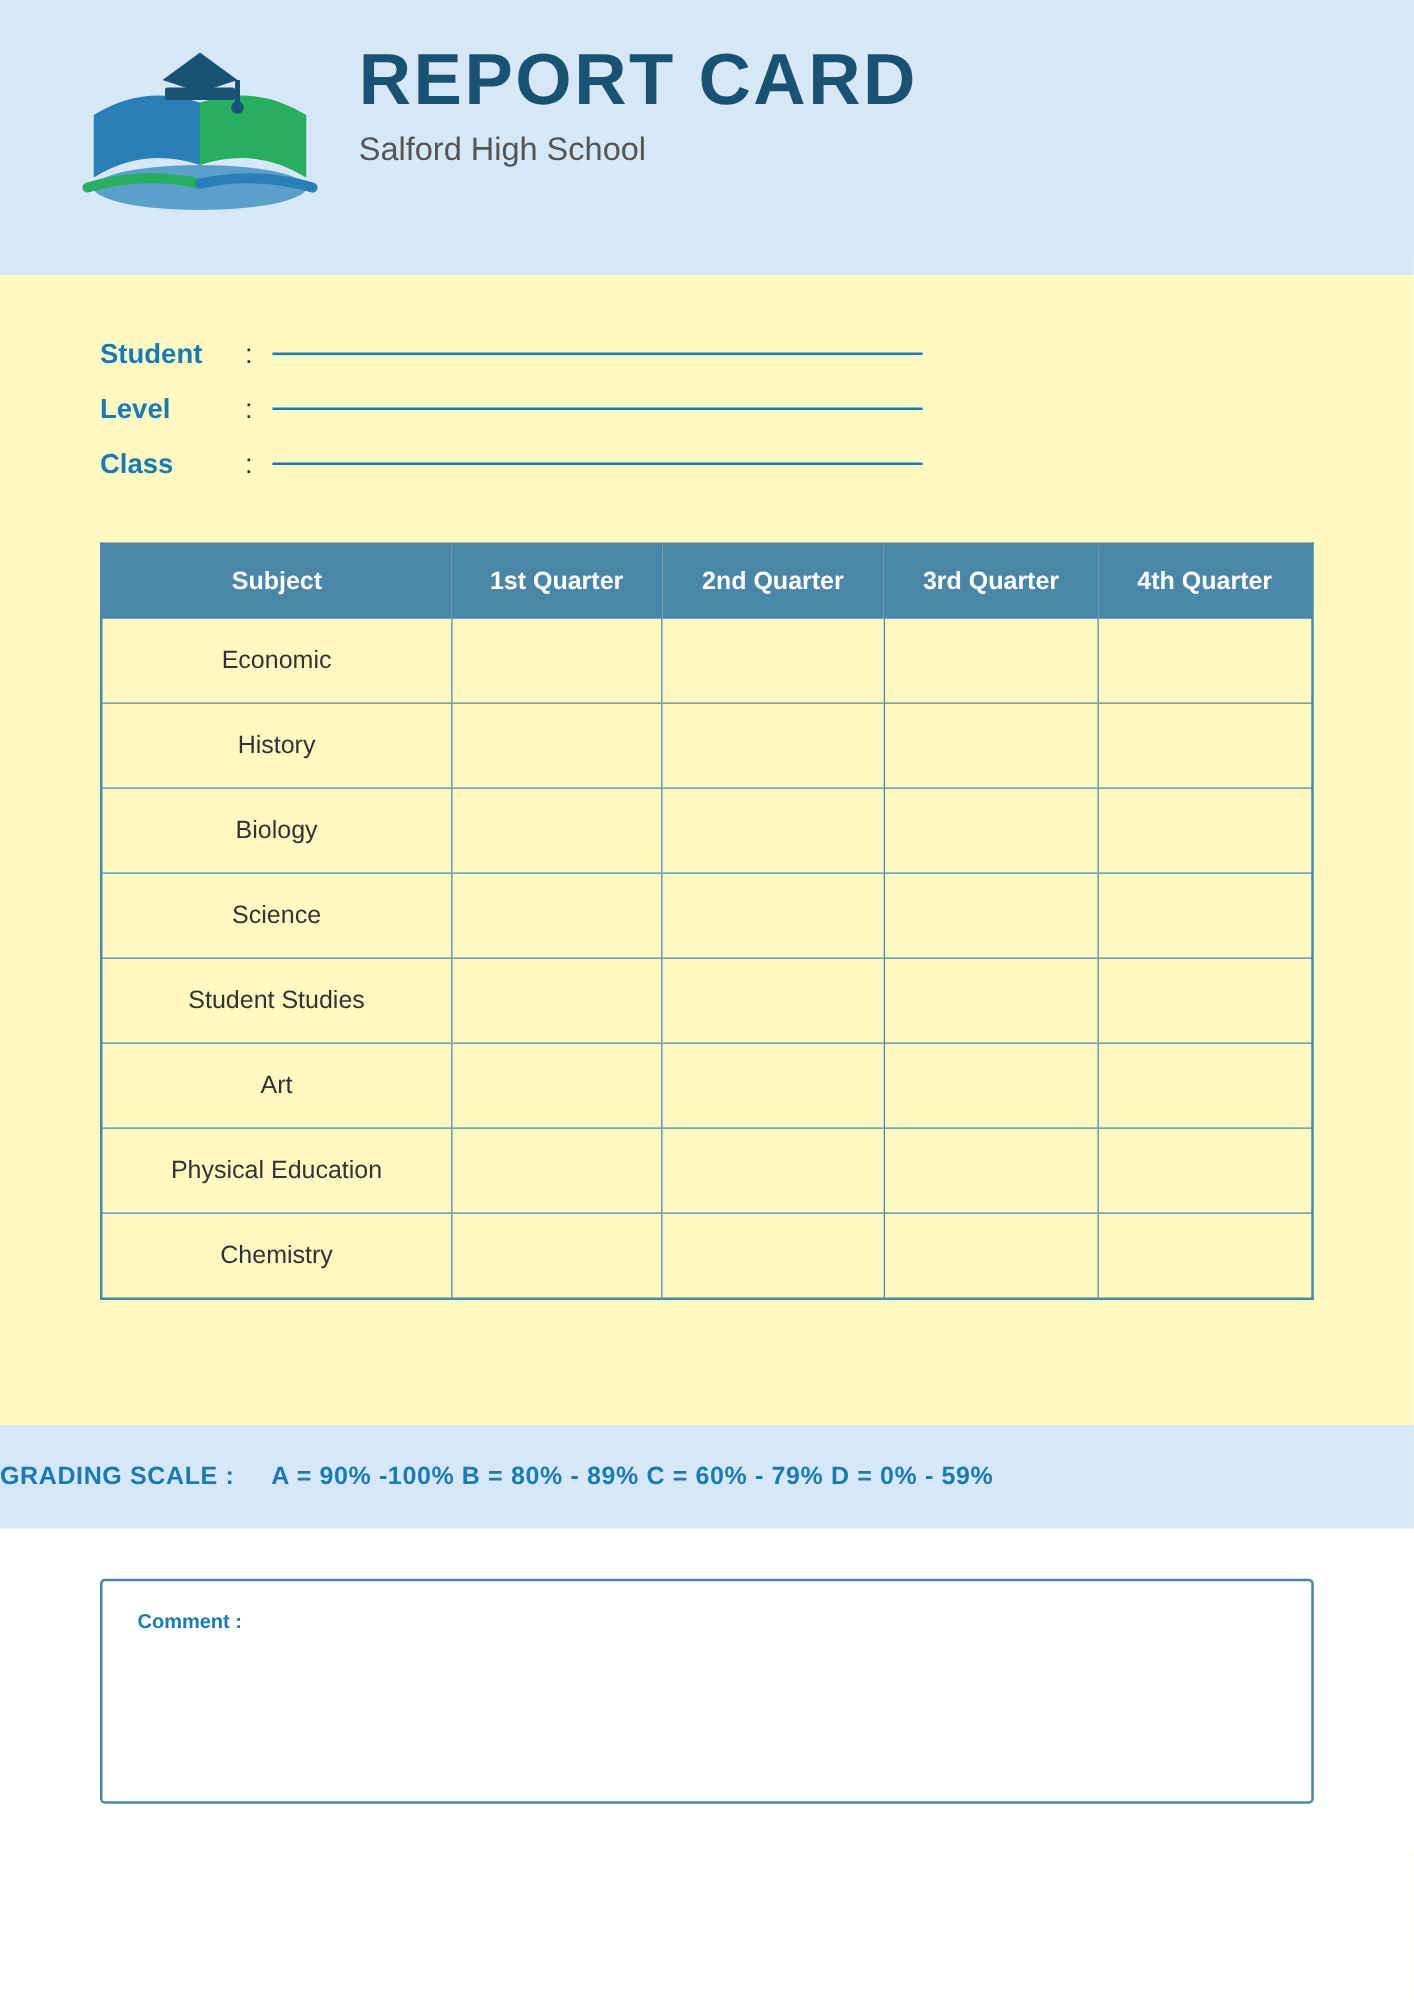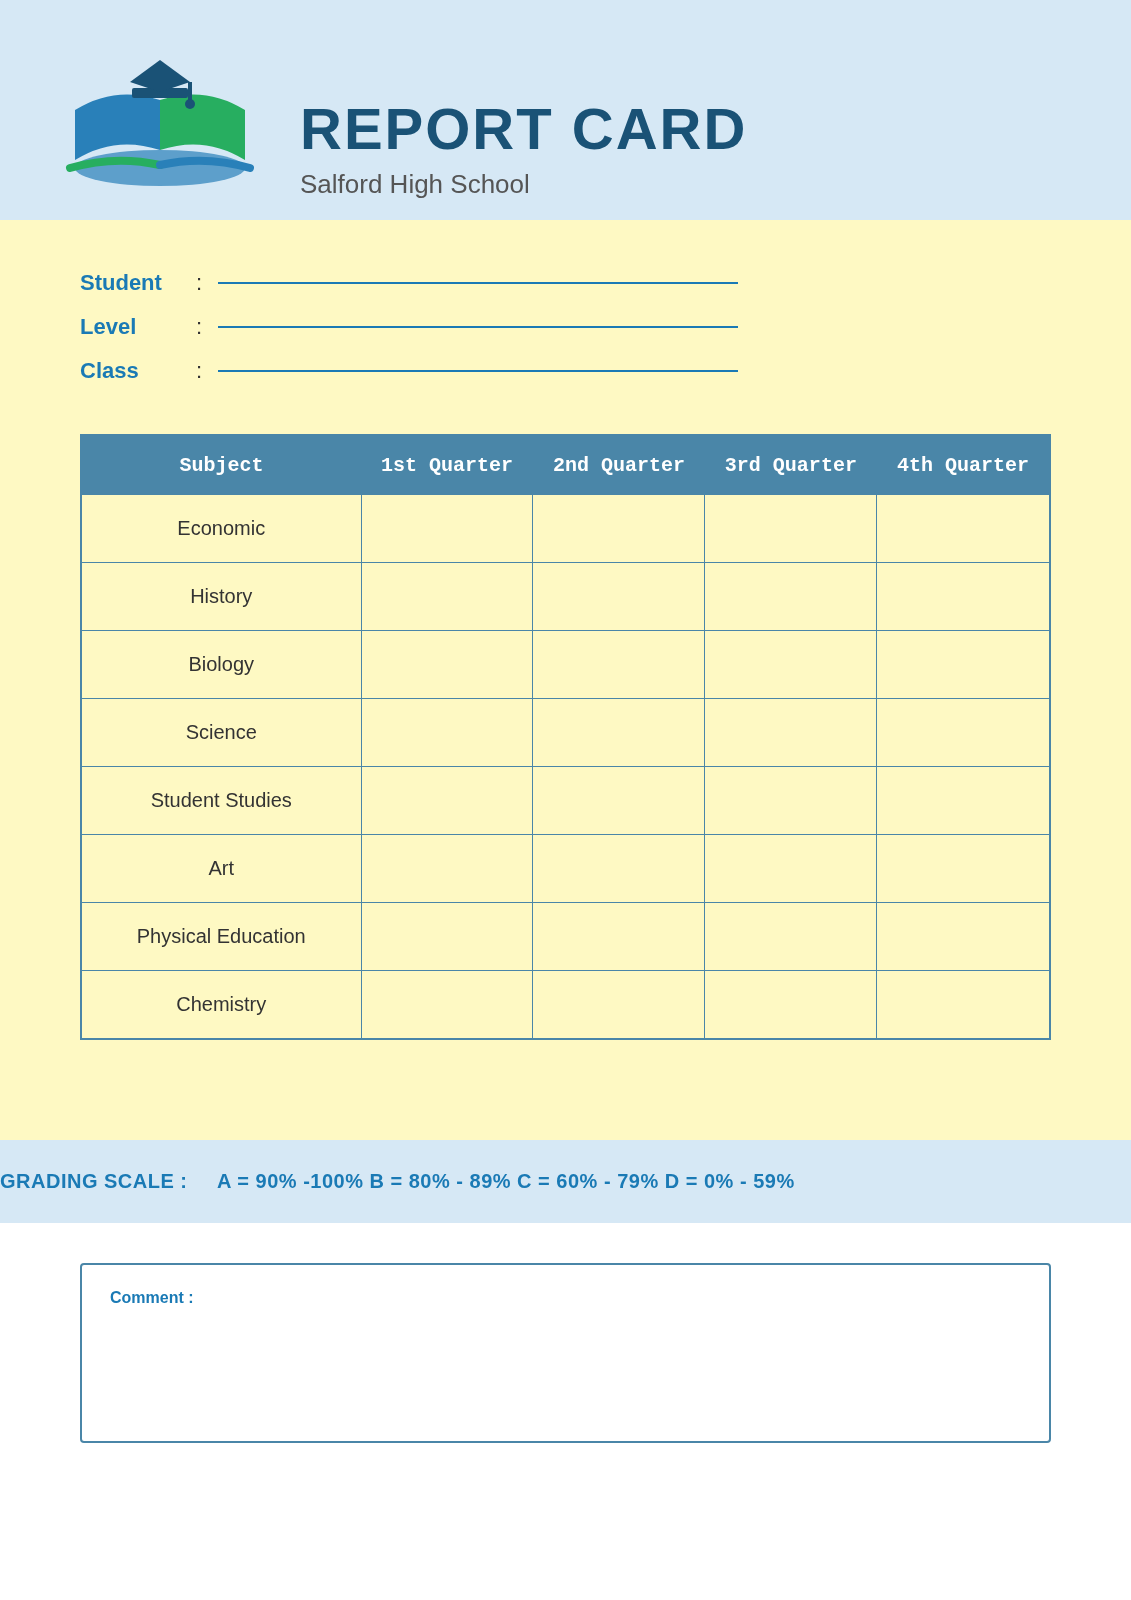--- a/index.html
+++ b/index.html
@@ -10,24 +10,24 @@
 
     body {
       width: 1131px;
       min-height: 1600px;
       background: #ffffff;
       font-family: 'Arial', sans-serif;
     }
 
     .header-banner {
       background-color: #d6e8f5;
-      padding: 20px 60px;
+      padding: 32px 60px;
       display: flex;
-      align-items: flex-end;
-      gap: 40px;
+      align-items: flex-start;
+      gap: 27px;
       min-height: 220px;
     }
 
     .logo-container {
       width: 200px;
       height: 150px;
       position: relative;
       flex-shrink: 0;
     }
 
@@ -105,21 +105,20 @@
     .grades-table thead tr {
       background-color: #4a86a8;
     }
 
     .grades-table thead th {
       color: #ffffff;
       font-size: 20px;
       font-weight: 700;
       padding: 18px 10px;
       text-align: center;
-      font-family: Liberation Mono, monospace;
     }
 
     .grades-table thead th:first-child {
       text-align: center;
       width: 280px;
     }
 
     .grades-table tbody tr {
       border-bottom: 1px solid #4a86a8;
     }

